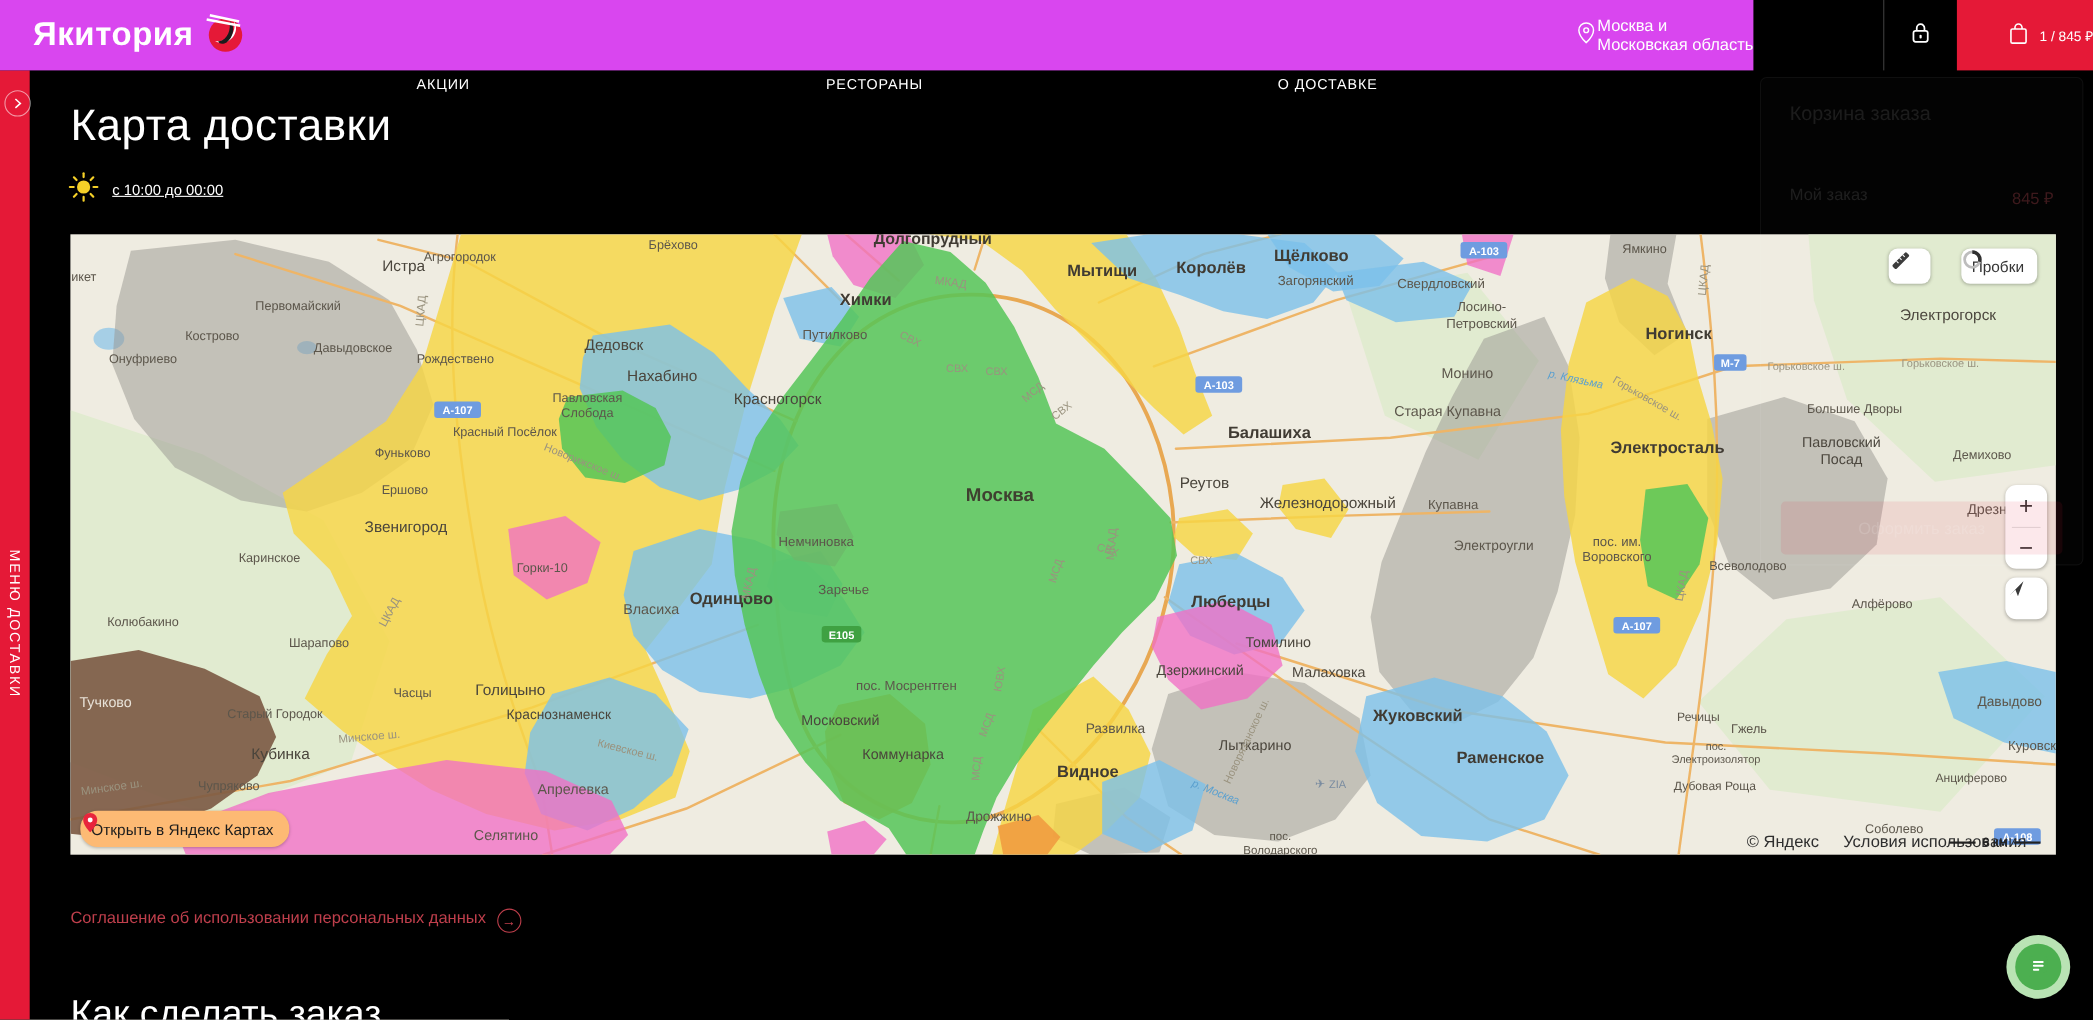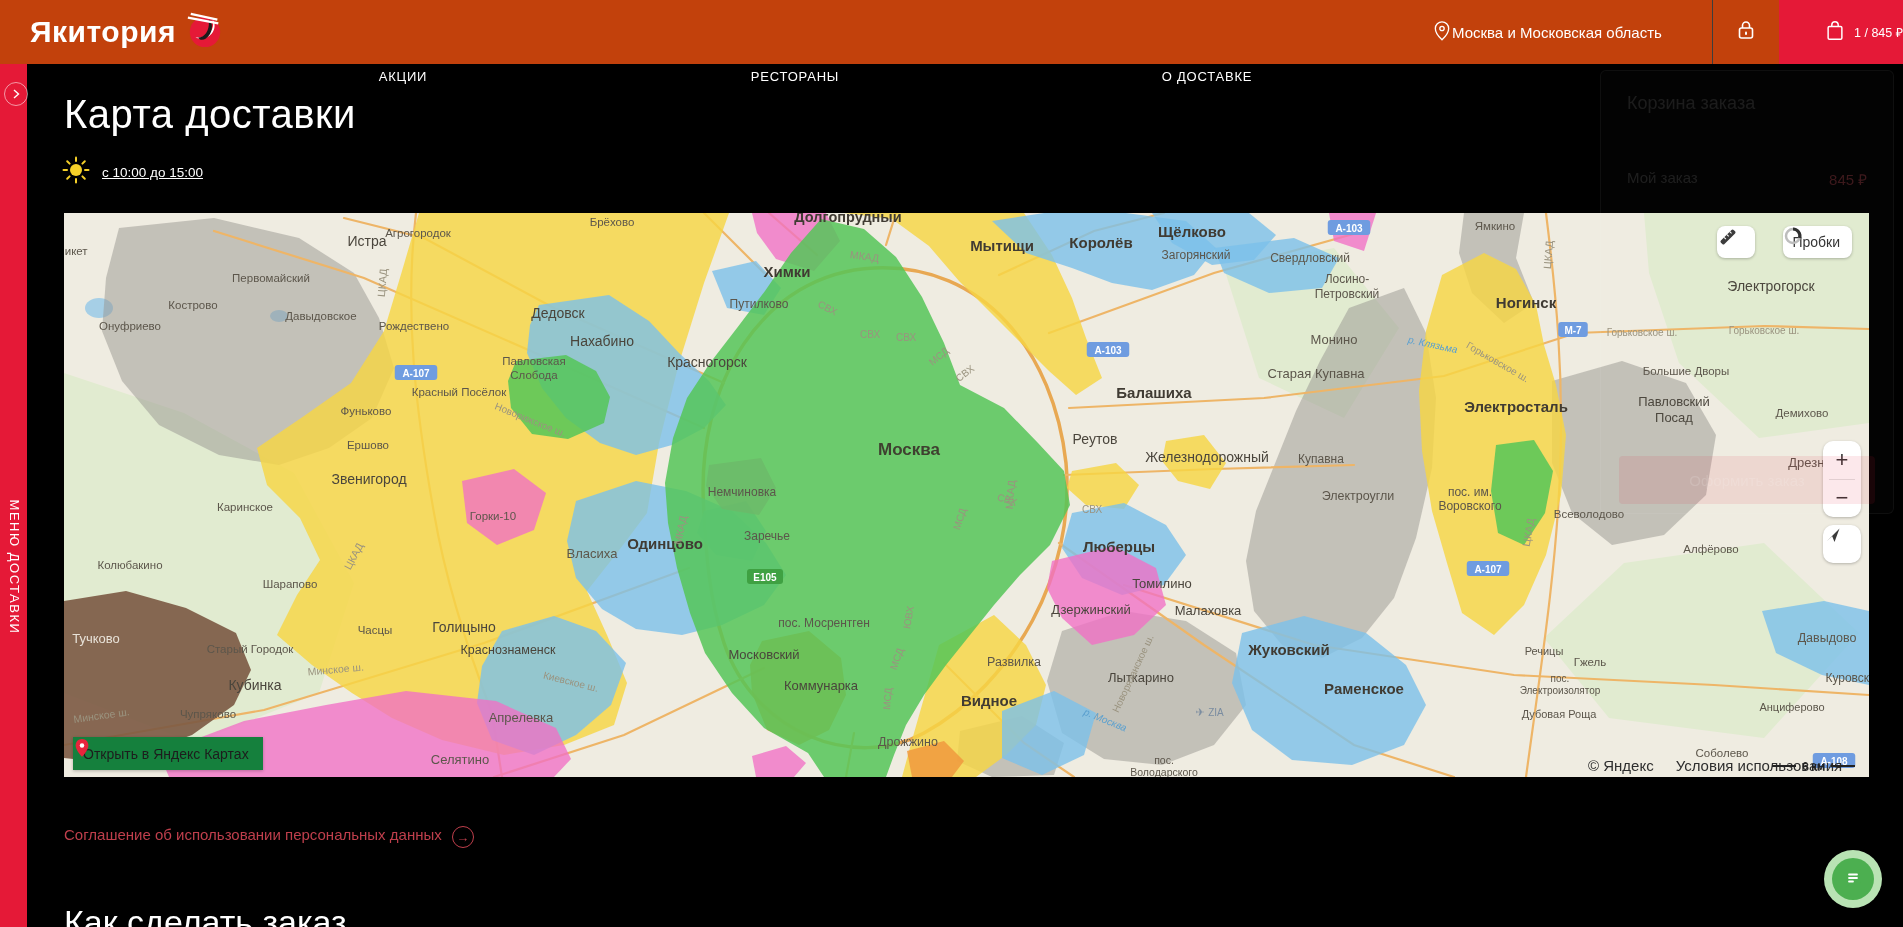--- a/index.html
+++ b/index.html
@@ -1,19 +1,19 @@
 <!DOCTYPE html>
 <html><head>
 <meta charset="utf-8">
 <style>
   html,body{margin:0;padding:0;}
   body{width:1903px;height:927px;overflow:hidden;background:#000;font-family:"Liberation Sans",sans-serif;position:relative;}
 
   
-  .header{position:absolute;left:0;top:0;width:1903px;height:64px;background:#c2410c;z-index:50;}
+  .header{position:absolute;left:0;top:0;width:1594px;height:64px;background:#d946ef;z-index:50;}
   .logo{position:absolute;left:30px;top:0;height:64px;display:flex;align-items:center;gap:10px;cursor:pointer;}
   .logo-text{color:#fff;font-size:30px;font-weight:bold;letter-spacing:.5px;}
   .nav-link{position:absolute;top:0;height:64px;display:flex;align-items:center;color:#fff;font-size:13px;letter-spacing:.8px;cursor:pointer;transform:translateX(-50%);margin-top:44px;}
   .nav-akcii{left:403px;} .nav-rest{left:795px;} .nav-dost{left:1207px;}
   .region{position:absolute;left:1432px;top:0;height:64px;display:flex;align-items:center;color:#fff;font-size:15px;cursor:pointer;}
   .lockbox{position:absolute;left:1712px;top:0;width:66px;height:64px;display:flex;align-items:center;justify-content:center;border-left:1px solid #3d3d3d;cursor:pointer;}
   .cartbox{position:absolute;left:1779px;top:0;width:124px;height:64px;background:#e51937;display:flex;align-items:center;justify-content:flex-end;gap:8px;color:#fff;font-size:12.5px;cursor:pointer;}
 
   
   .sidebar{position:absolute;left:0;top:64px;width:27px;height:863px;background:#e51937;z-index:40;}
@@ -32,21 +32,21 @@
   
   .map-wrap{position:absolute;left:64px;top:213px;width:1805px;height:564px;background:#efece1;overflow:hidden;cursor:grab;}
   .map-wrap svg{position:absolute;left:0;top:0;}
   .mbtn{position:absolute;background:#fff;border-radius:8px;box-shadow:0 1px 3px rgba(0,0,0,.25);display:flex;align-items:center;justify-content:center;cursor:pointer;}
   .btn-ruler{top:13px;right:114px;width:38px;height:32px;}
   .btn-traffic{top:13px;right:17px;height:32px;padding:0 12px 0 9px;gap:7px;font-size:14px;color:#333;}
   .zoom-pill{position:absolute;top:228px;right:8px;width:38px;height:76px;background:#fff;border-radius:10px;box-shadow:0 1px 3px rgba(0,0,0,.25);display:flex;flex-direction:column;}
   .zoom-half{flex:1;display:flex;align-items:center;justify-content:center;font-size:22px;color:#333;cursor:pointer;}
   .zoom-div{height:1px;background:#e3e3e3;margin:0 6px;}
   .btn-geo{top:312px;right:8px;width:38px;height:38px;border-radius:10px;}
-  .open-btn{position:absolute;left:9px;bottom:7px;height:33px;background:#15803d;border-radius:0;box-shadow:0 1px 3px rgba(0,0,0,.25);display:flex;align-items:center;gap:8px;padding:0 14px 0 10px;font-size:14px;color:#1d1d1d;cursor:pointer;}
+  .open-btn{position:absolute;left:9px;bottom:7px;height:33px;background:#fdba74;border-radius:16px;box-shadow:0 1px 3px rgba(0,0,0,.25);display:flex;align-items:center;gap:8px;padding:0 14px 0 10px;font-size:14px;color:#1d1d1d;cursor:pointer;}
   .attrib{position:absolute;bottom:3px;left:1524px;display:flex;gap:22px;font-size:15px;color:#2e2e2e;}
   .attrib .terms{cursor:pointer;}
   .scalebox{position:absolute;bottom:5px;right:14px;display:flex;align-items:center;gap:6px;font-size:11px;font-weight:bold;color:#222;}
   .scalebox .bar{width:24px;height:2px;background:#222;}
 
   
   .ghost-panel{position:absolute;left:1600px;top:70px;width:292px;height:442px;border:1px solid rgba(255,255,255,.05);border-radius:6px;background:rgba(255,255,255,.012);z-index:30;pointer-events:none;text-align:center;}
   .ghost-title{position:absolute;left:26px;top:22px;font-size:18px;color:rgba(255,255,255,.10);}
   .ghost-row{position:absolute;left:26px;right:26px;top:98px;display:flex;justify-content:space-between;font-size:15px;color:rgba(255,255,255,.11);}
   .ghost-price{color:rgba(235,90,105,.25);margin-left:44px;}
@@ -130,21 +130,21 @@
           <line x1="14" y1="23" x2="14" y2="26.5"></line>
         <line x1="1.5" y1="14" x2="5" y2="14"></line>
           <line x1="23" y1="14" x2="26.5" y2="14"></line>
         <line x1="5.2" y1="5.2" x2="7.6" y2="7.6"></line>
           <line x1="20.4" y1="20.4" x2="22.8" y2="22.8"></line>
         <line x1="5.2" y1="22.8" x2="7.6" y2="20.4"></line>
           <line x1="20.4" y1="7.6" x2="22.8" y2="5.2"></line>
       </g>
     </svg>
   </span>
-  <span class="hours-link">с 10:00 до 15:00</span>
+  <span class="hours-link">с 10:00 до 00:00</span>
 </div>
 
 <div class="map-wrap">
   <svg id="map-svg" width="1805" height="564" viewBox="0 0 1805 564" font-family="Liberation Sans, sans-serif">
       <polygon points="0,160 120,200 230,260 290,370 255,480 130,530 0,480" fill="#e1ebd0" fill-opacity="1"></polygon>
       <polygon points="1580,0 1805,0 1805,210 1695,225 1615,150 1585,60" fill="#e1ebd0" fill-opacity="1"></polygon>
       <polygon points="1480,425 1560,350 1700,330 1795,420 1700,525 1545,505" fill="#e1ebd0" fill-opacity="1"></polygon>
       <polygon points="1160,55 1270,35 1335,115 1280,205 1195,165" fill="#e1ebd0" fill-opacity="1"></polygon>
       <ellipse cx="35" cy="95" rx="14" ry="10" fill="#a6cfe6" fill-opacity="1"></ellipse>
       <ellipse cx="215" cy="103" rx="9" ry="6" fill="#a6cfe6" fill-opacity="1"></ellipse>

